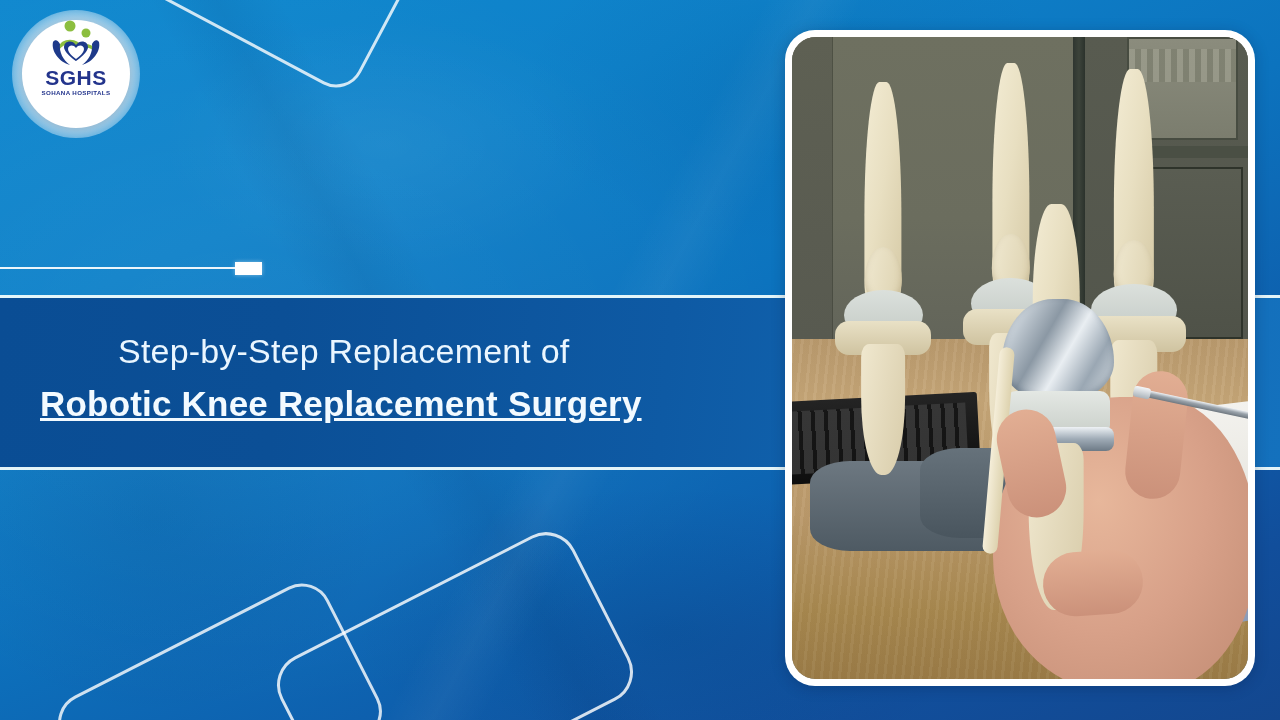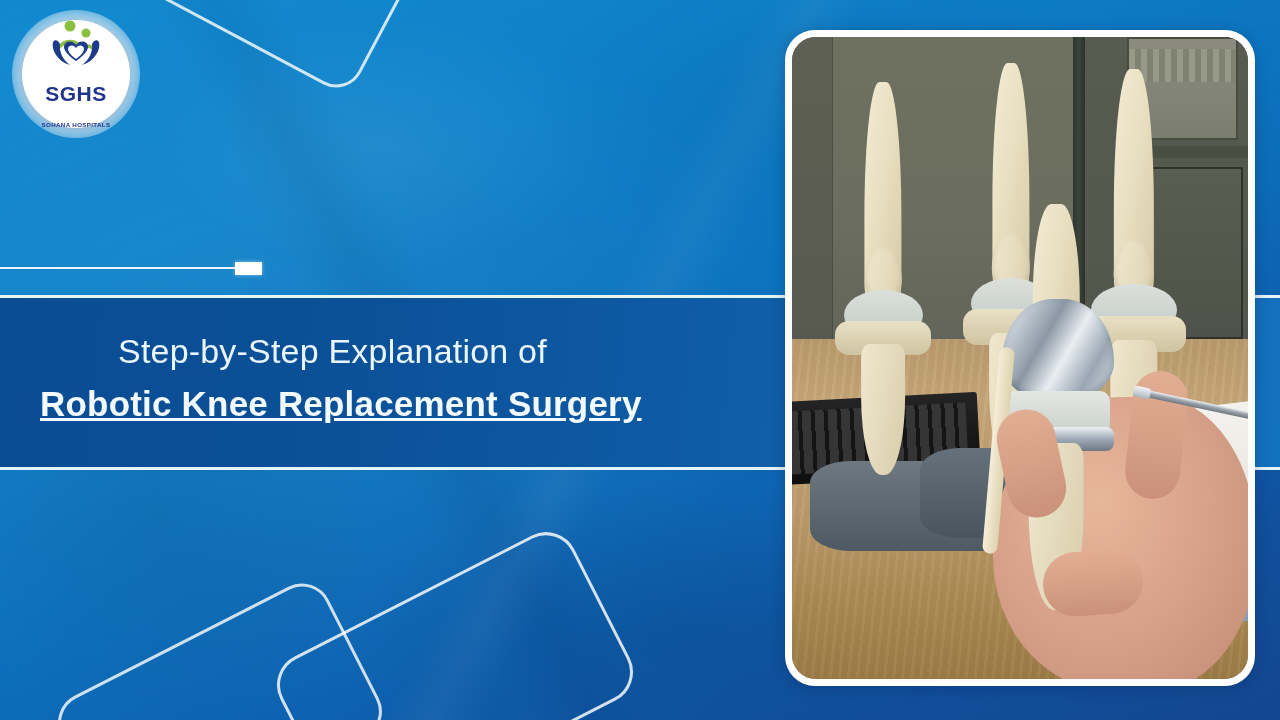--- a/index.html
+++ b/index.html
@@ -117,21 +117,21 @@
     border-radius:50%;
     background:radial-gradient(circle at 50% 50%, rgba(255,255,255,0.85) 52%, rgba(255,255,255,0.30) 74%, rgba(255,255,255,0) 100%);
   }
   .logo-circle {
     position:absolute; left:22px; top:20px;
     width:108px; height:108px;
     border-radius:50%;
     background:#ffffff;
     box-shadow:0 1px 7px rgba(0,30,70,0.22);
     display:flex; flex-direction:column;
-    align-items:center; justify-content:space-between;
+    align-items:center; justify-content:flex-start;
   }
   .logo-mark { width:60px; height:46px; display:block; margin-bottom:1px; }
   .logo-name {
     font-size:21px; font-weight:700; letter-spacing:0.5px;
     color:#23348C; line-height:1;
   }
   .logo-sub {
     font-size:6.2px; font-weight:700; letter-spacing:0.35px;
     color:#23348C; line-height:1; margin-top:2px;
   }
@@ -348,21 +348,21 @@
     </svg>
     <div class="logo-name">SGHS</div>
     <div class="logo-sub">SOHANA HOSPITALS</div>
   </div>
 
   <div class="band"></div>
   <div class="band-line-top"></div>
   <div class="band-line-bottom"></div>
 
   <div class="title-wrap">
-    <div class="title-line-1">Step-by-Step Explanation of</div>
+    <div class="title-line-1">Step-by-Step Replacement of</div>
     <div class="title-line-2">Robotic Knee Replacement Surgery</div>
   </div>
 
   <div class="photo-card">
     <div class="photo">
 
       <div class="wall"></div>
       <div class="wall-left-panel"></div>
       <div class="door-frame">
         <div class="door-mullion"></div>

